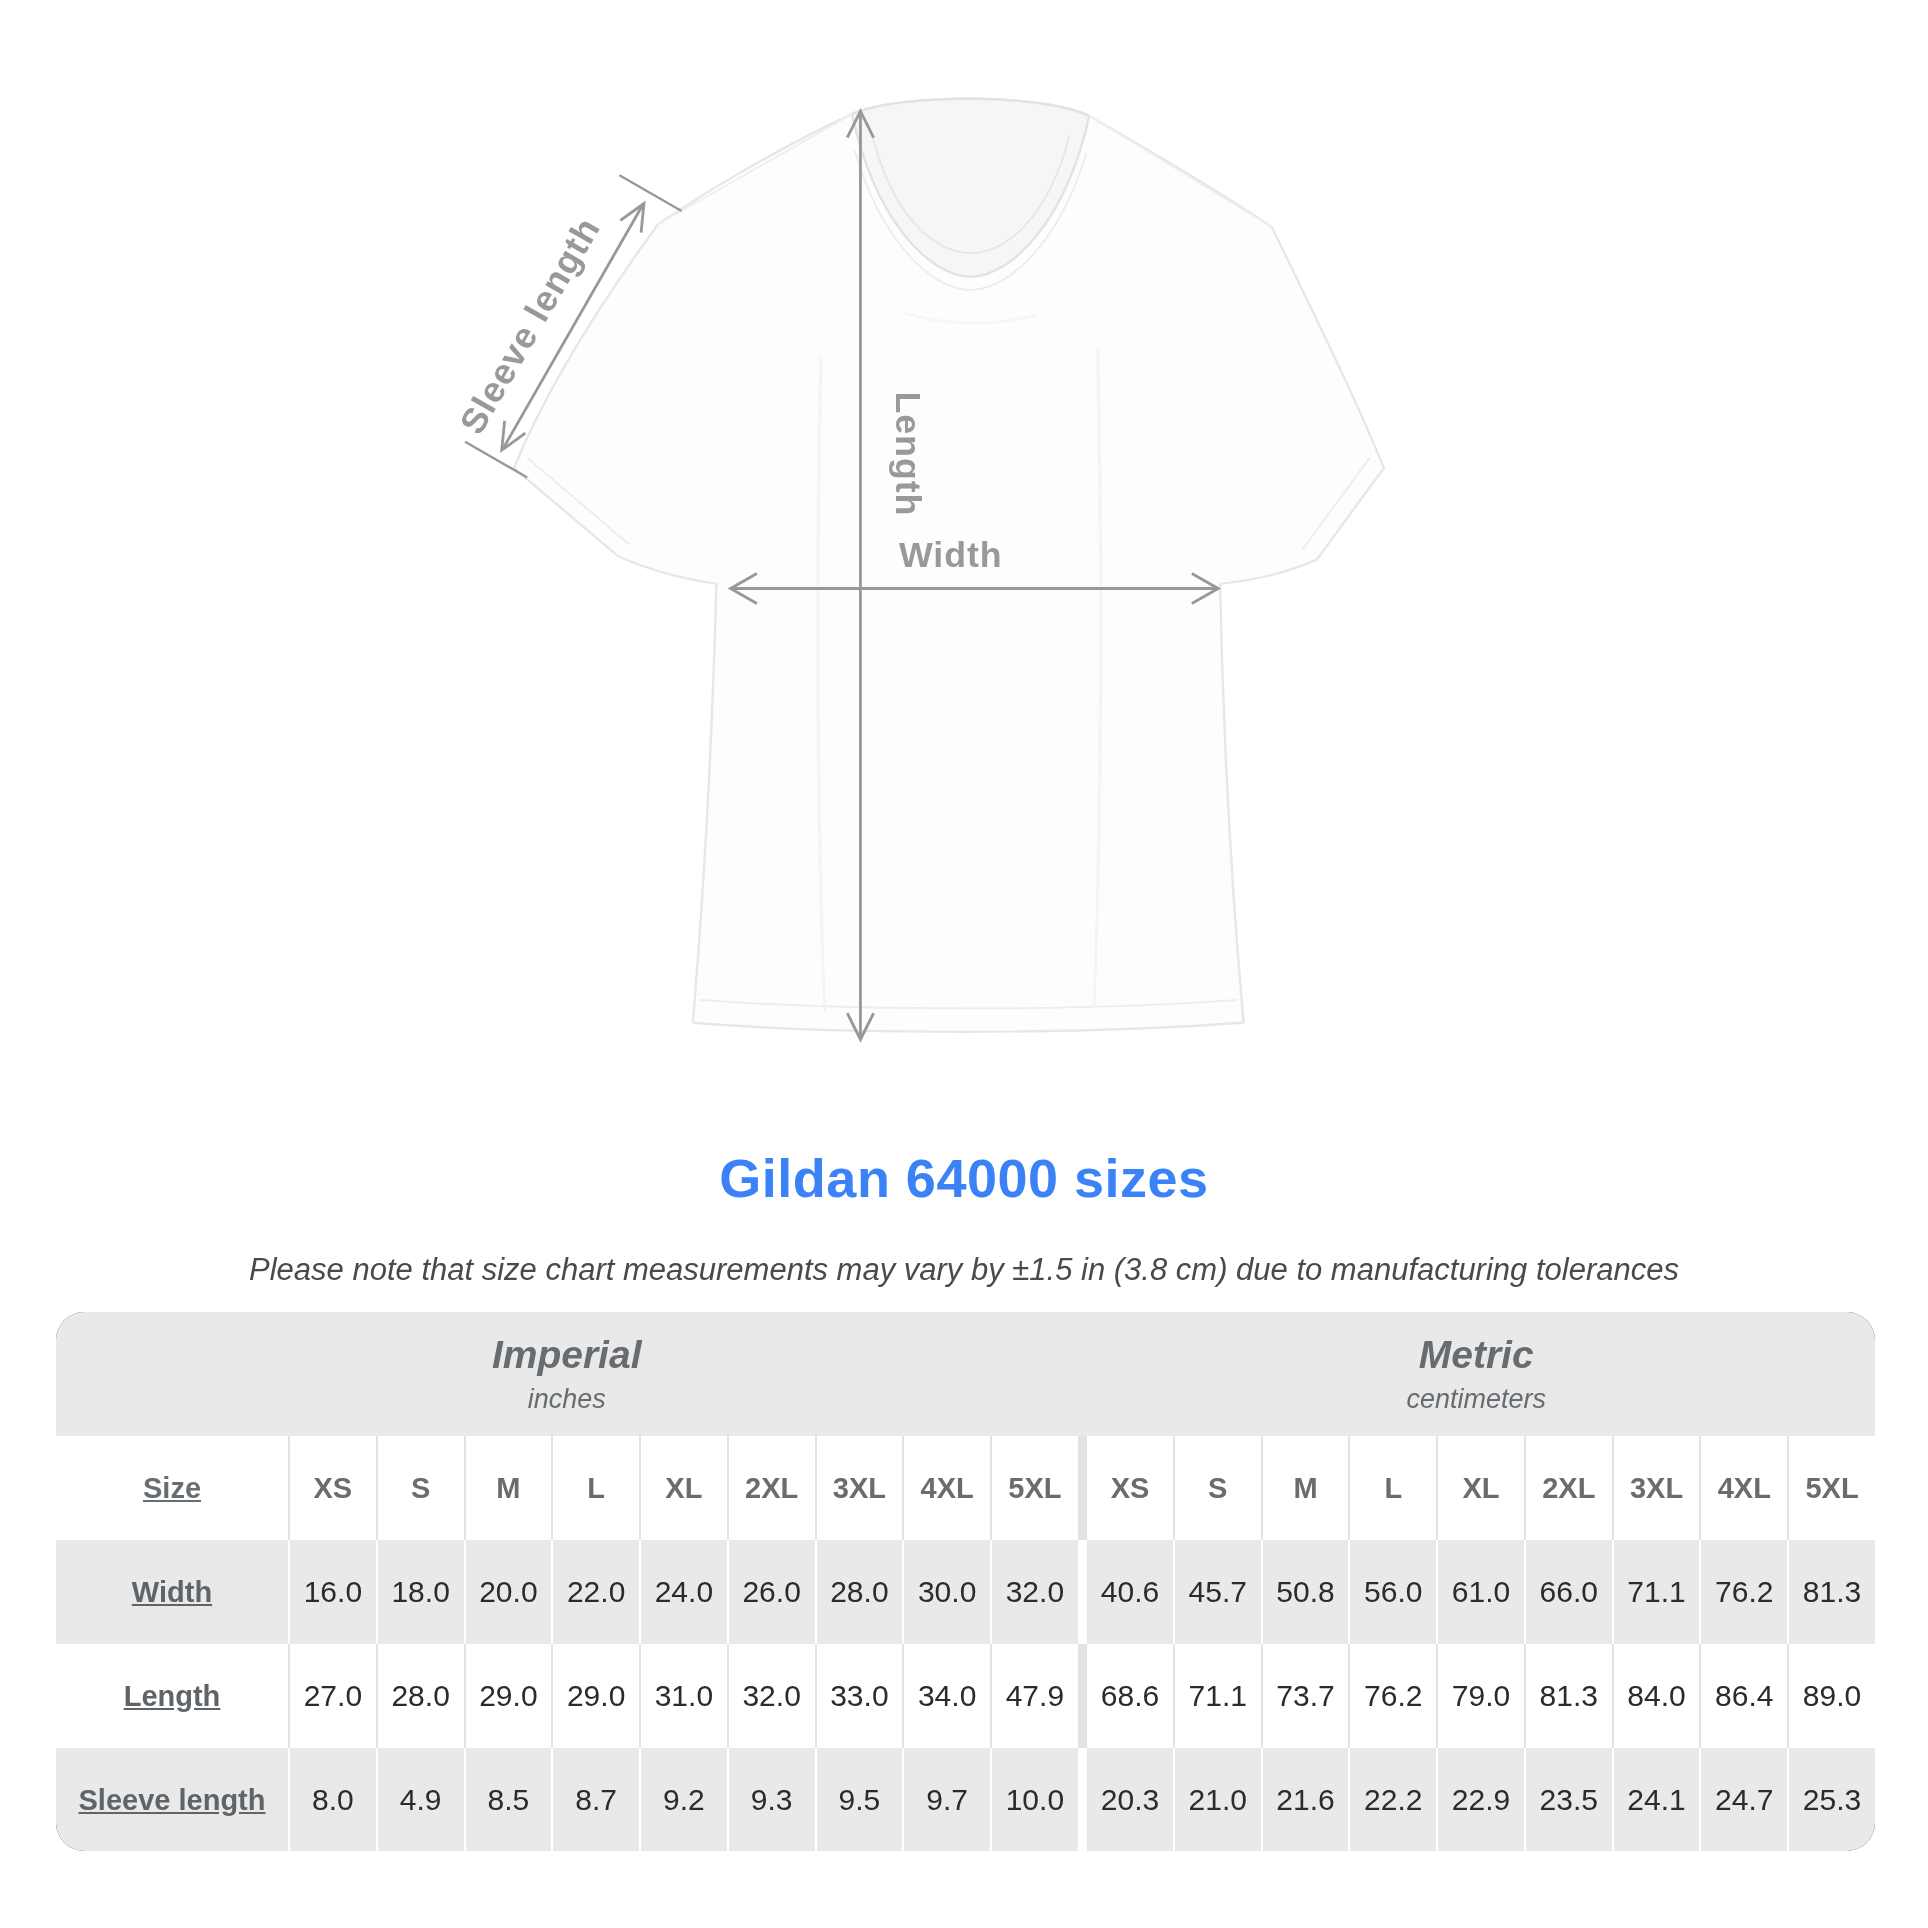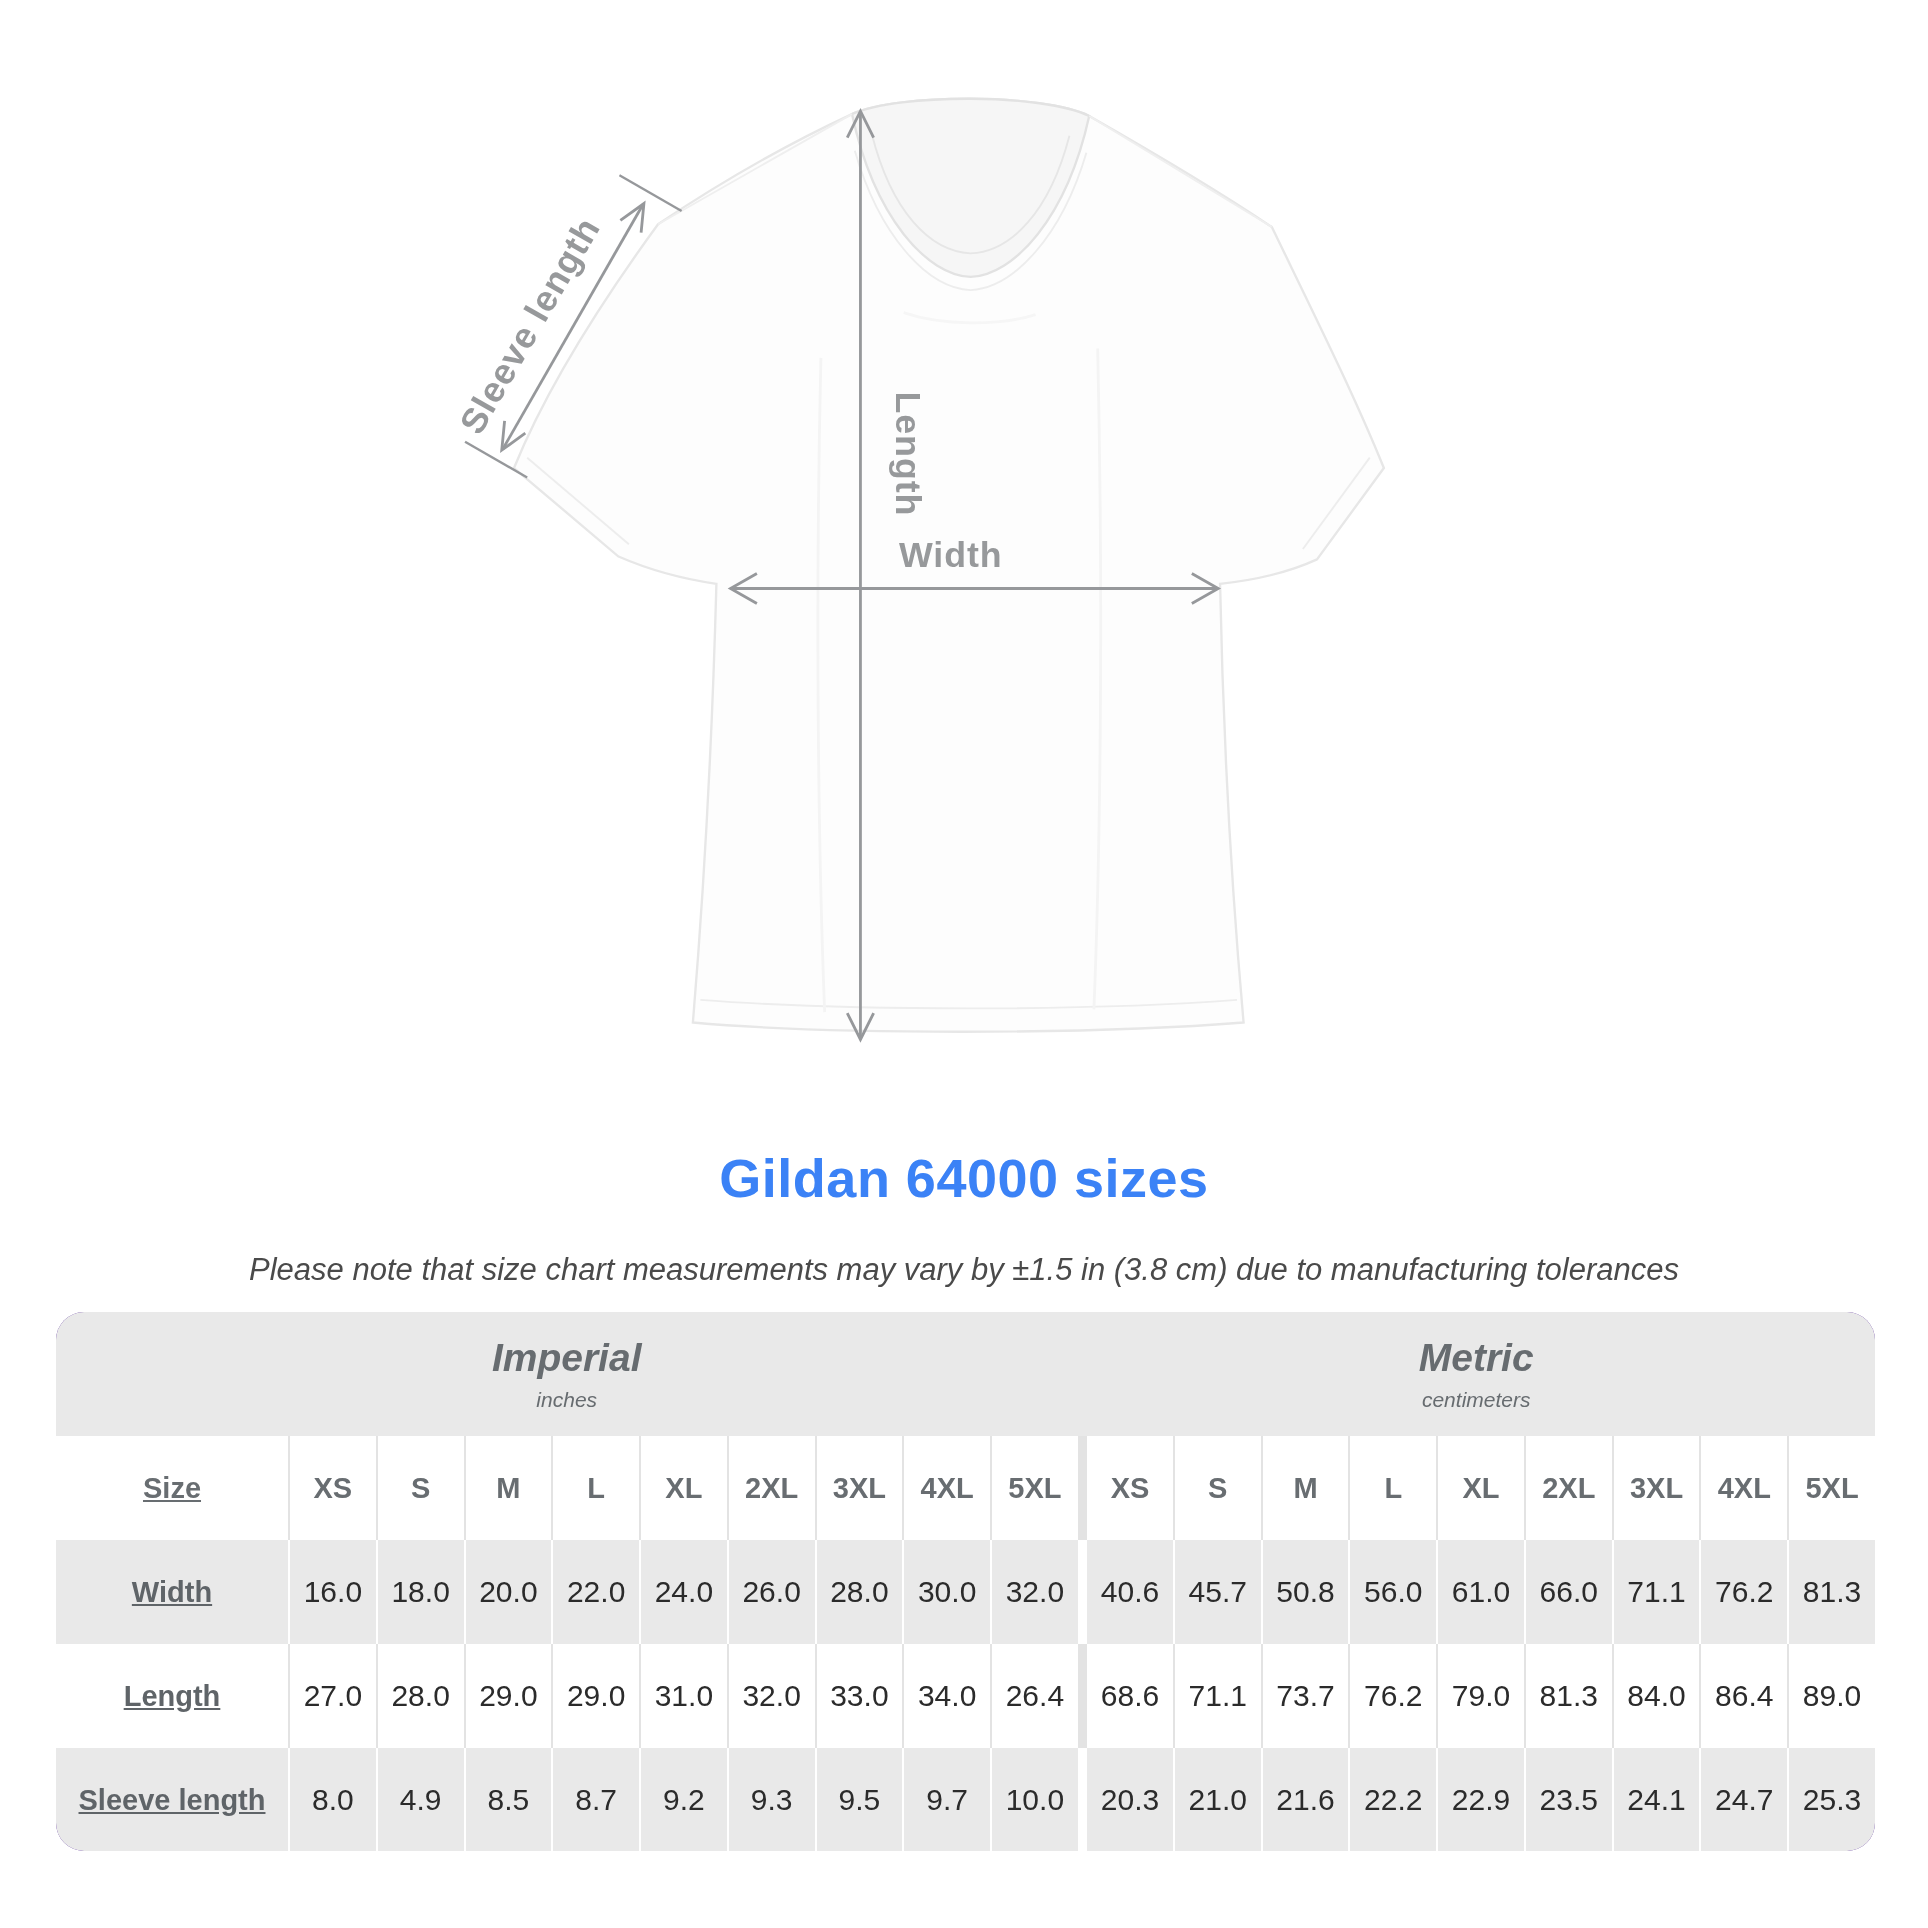--- a/index.html
+++ b/index.html
@@ -22,21 +22,21 @@
   }
   .size-table{
     position:absolute;left:56px;top:1312px;width:1819px;height:539px;
     border-radius:28px;overflow:hidden;background:#4c1d95;
   }
   .group-row{display:flex;height:124px;background:#e9e9e9;}
   .group{display:flex;flex-direction:column;align-items:center;justify-content:center;}
   .group-imperial{width:1022px;}
   .group-metric{width:798px;}
   .g-title{font-size:39px;font-weight:bold;font-style:italic;color:#676c70;}
-  .g-unit{font-size:21px;font-style:italic;color:#676c70;margin-top:7.5px;}
+  .g-unit{font-size:27px;font-style:italic;color:#676c70;margin-top:7.5px;}
   .trow{display:flex;height:104px;}
   .trow.head{background:#ffffff;--sep:#e3e3e3;}
   .trow.white{background:#ffffff;--sep:#e3e3e3;}
   .trow.gray{background:#e9e9e9;--sep:#ffffff;}
   .cell{
     flex:1;display:flex;align-items:center;justify-content:center;
     font-size:30px;color:#2b2b2b;border-left:2.8px solid var(--sep);
   }
   .cell.label{
     flex:0 0 232px;border-left:none;
@@ -169,21 +169,21 @@
         <div class="trow white">
           <div class="cell label">Length</div>
           <div class="cell">27.0</div>
           <div class="cell">28.0</div>
           <div class="cell">29.0</div>
           <div class="cell">29.0</div>
           <div class="cell">31.0</div>
           <div class="cell">32.0</div>
           <div class="cell">33.0</div>
           <div class="cell">34.0</div>
-          <div class="cell">26.4</div>
+          <div class="cell">47.9</div>
           <div class="gsep"></div>
           <div class="cell">68.6</div>
           <div class="cell">71.1</div>
           <div class="cell">73.7</div>
           <div class="cell">76.2</div>
           <div class="cell">79.0</div>
           <div class="cell">81.3</div>
           <div class="cell">84.0</div>
           <div class="cell">86.4</div>
           <div class="cell">89.0</div>

